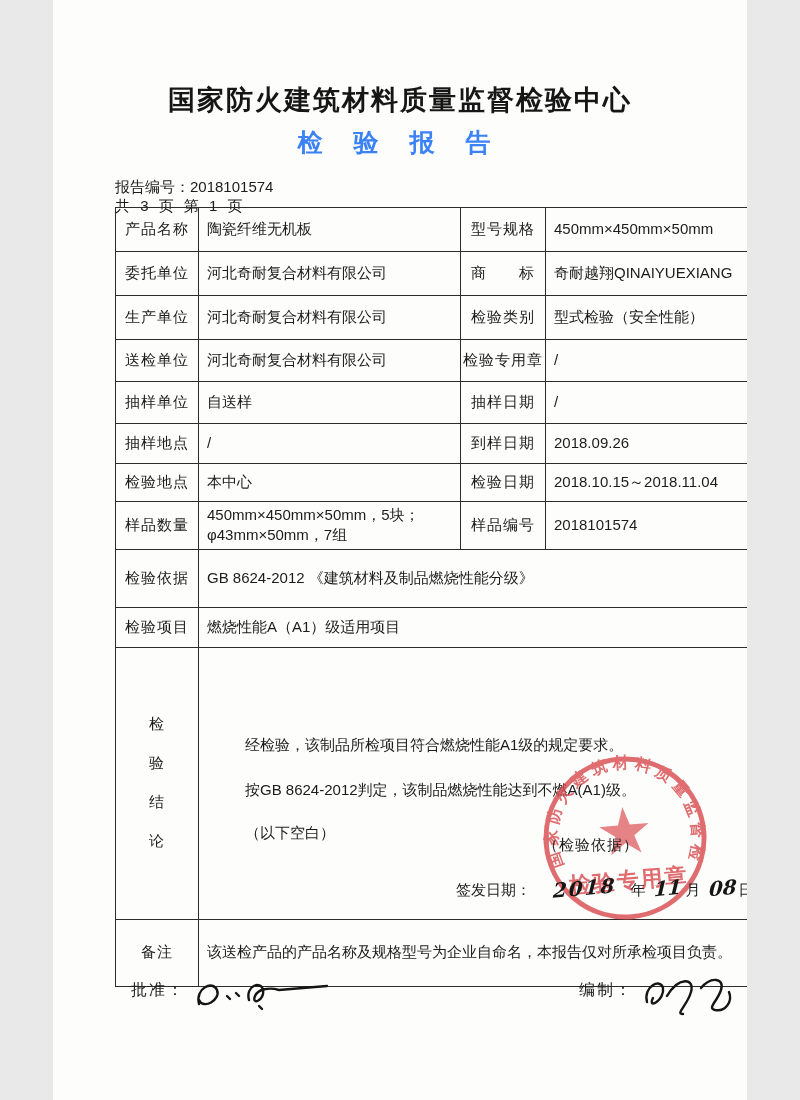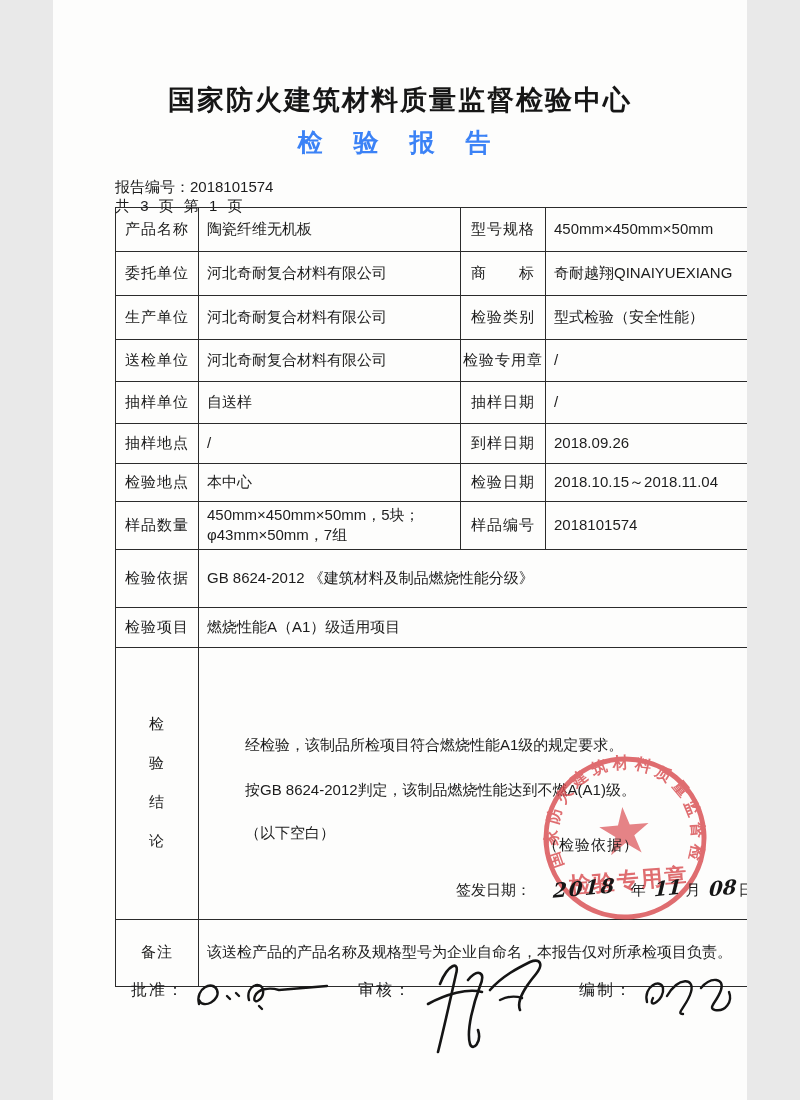--- a/index.html
+++ b/index.html
@@ -184,30 +184,20 @@
   <div class="sig-group sig-approve">
     <span class="sig-label">批准：</span>
     <svg class="sig-svg" width="150" height="52" viewBox="0 0 150 52">
       <path d="M10,30 C6,14 24,6 28,16 C32,26 14,36 10,26" fill="none" stroke="#151515" stroke-width="2.4" stroke-linecap="round"></path>
       <path d="M38,22 l3,3 M47,19 l3,3" fill="none" stroke="#151515" stroke-width="2.4" stroke-linecap="round"></path>
       <path d="M60,26 C56,12 72,6 74,16 C76,26 62,32 66,22 C69,15 80,13 90,16 L138,12" fill="none" stroke="#151515" stroke-width="2.4" stroke-linecap="round"></path>
       <path d="M70,32 l3,3" fill="none" stroke="#151515" stroke-width="2.4" stroke-linecap="round"></path>
     </svg>
   </div>
 
-  <div class="sig-group sig-review">
-    <span class="sig-label">审核：</span>
-    <svg class="sig-svg" width="140" height="100" viewBox="0 0 140 100" style="margin-top:-18px">
-      <path d="M24,28 C32,8 44,4 40,18 C36,36 26,80 22,96" fill="none" stroke="#151515" stroke-width="2.6" stroke-linecap="round"></path>
-      <path d="M12,48 C30,38 52,32 66,36" fill="none" stroke="#151515" stroke-width="2.6" stroke-linecap="round"></path>
-      <path d="M52,24 C62,12 70,16 64,30 C58,46 50,74 54,88 C57,96 66,86 62,74" fill="none" stroke="#151515" stroke-width="2.6" stroke-linecap="round"></path>
-      <path d="M74,34 C86,20 102,12 114,6 C124,2 128,8 120,18 C110,30 100,44 104,54" fill="none" stroke="#151515" stroke-width="2.6" stroke-linecap="round"></path>
-      <path d="M84,44 C92,40 100,40 106,42" fill="none" stroke="#151515" stroke-width="2.4" stroke-linecap="round"></path>
-    </svg>
-  </div>
 
   <div class="sig-group sig-prepare">
     <span class="sig-label">编制：</span>
     <svg class="sig-svg" width="110" height="60" viewBox="0 0 110 60" style="margin-top:-6px">
       <path d="M10,34 C6,18 24,10 26,20 C28,32 10,42 16,30" fill="none" stroke="#151515" stroke-width="2.4" stroke-linecap="round"></path>
       <path d="M30,28 C42,8 58,10 54,24 C50,38 38,46 46,46" fill="none" stroke="#151515" stroke-width="2.4" stroke-linecap="round"></path>
       <path d="M64,20 C74,8 88,10 84,22 C80,34 70,40 78,42 C88,44 96,34 92,24" fill="none" stroke="#151515" stroke-width="2.4" stroke-linecap="round"></path>
     </svg>
   </div>
 

